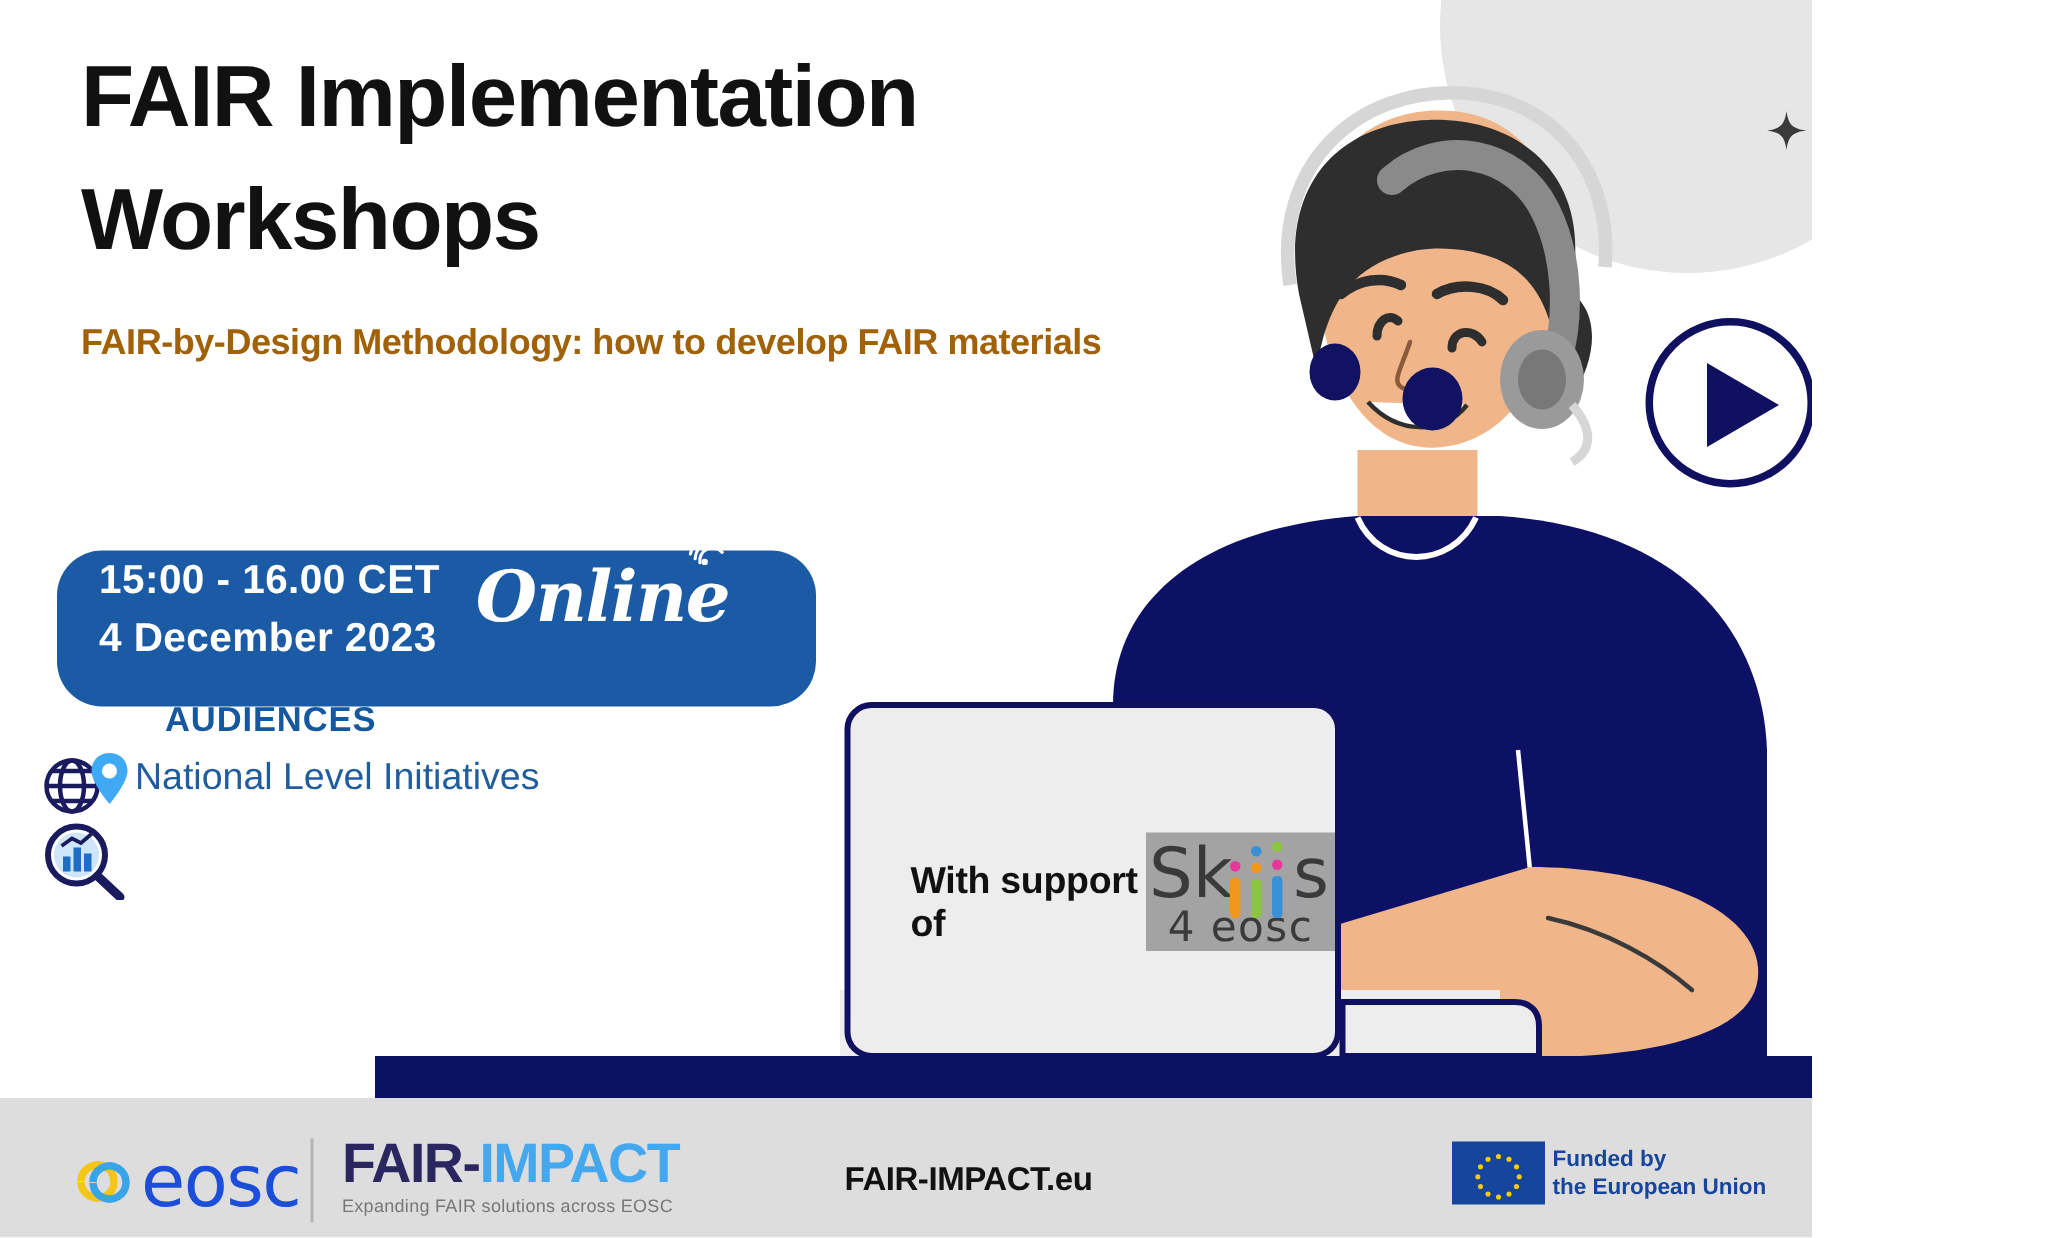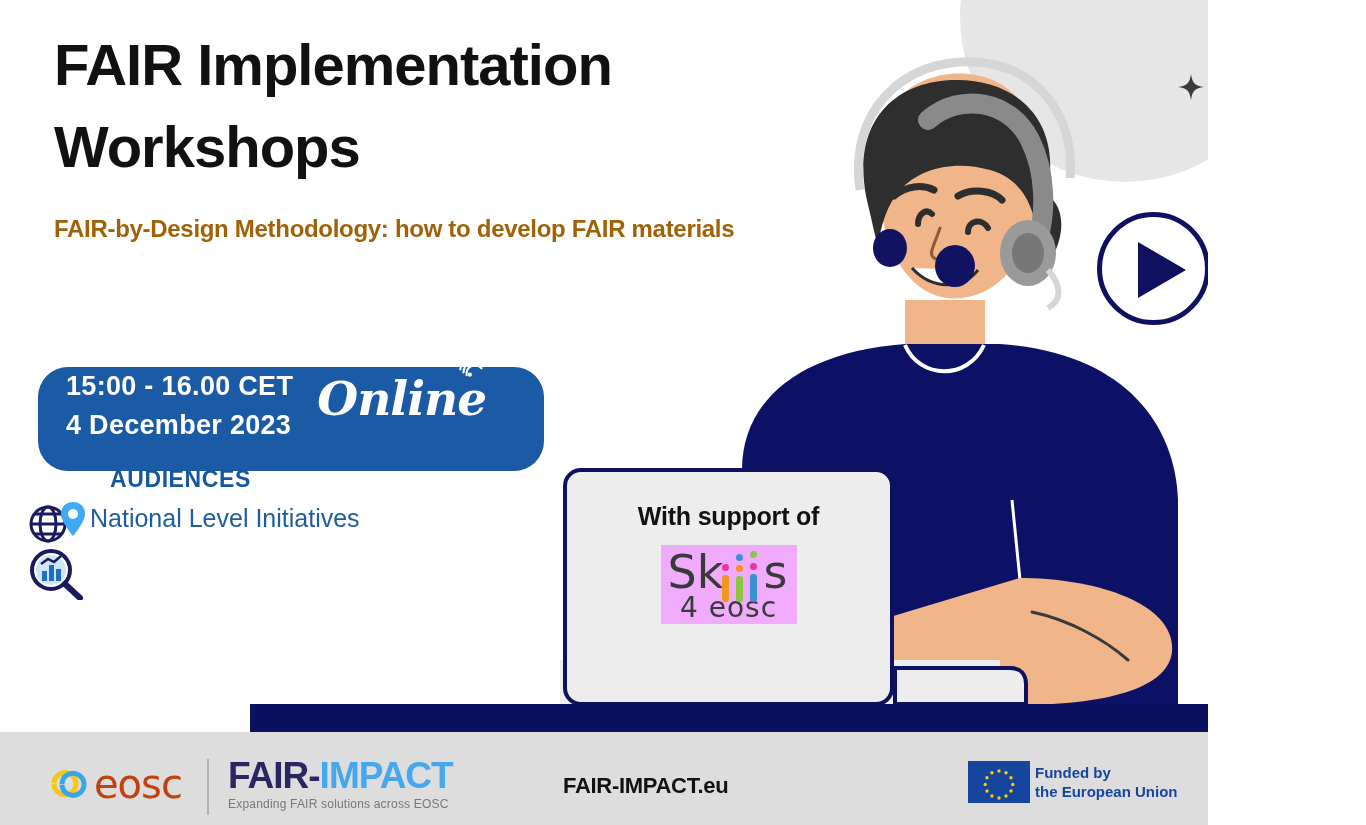--- a/index.html
+++ b/index.html
@@ -96,29 +96,29 @@
 
   
   .illo { position:absolute; left:0; top:0; width:1208px; height:825px; pointer-events:none; }
 
   
   .support-card {
     position:absolute; left:563px; top:468px;
     width:331px; height:238px;
     background:#ededed; border:4px solid #101060;
     border-radius:18px;
-    display:flex; flex-direction:column;
-    align-items:center; justify-content:flex-start;
+    display:flex; flex-direction:row;
+    align-items:center; justify-content:flex-start;padding-left:40px;
   }
   .support-label {
     margin-top:30px; font-size:25px; font-weight:bold; color:#111111;
     letter-spacing:-.2px;
   }
   .skills-logo {
-    margin-top:14px; width:136px; height:79px; background:#f0abfc;
+    margin-top:14px; width:136px; height:79px; background:#a3a3a3;
     display:flex; flex-direction:column;
     align-items:center; justify-content:center;
   }
   .skills-row1 { position:relative; height:56px; width:126px; }
   .skills-s1 {
     position:absolute; left:2px; top:4px;
     font-size:46px; color:#3a3a3a; line-height:1;
     font-family:"DejaVu Sans", sans-serif;
   }
   .skills-s2 {
@@ -137,21 +137,21 @@
     width:958px; height:28px; background:#0b1060;
   }
 
   
   .footer {
     position:absolute; left:0; top:732px;
     width:1208px; height:93px; background:#dddddd;
   }
   .eosc-logo { position:absolute; left:32px; top:764px; display:flex; align-items:center; }
   .eosc-text {
-    font-size:40px; color:#c2410c; letter-spacing:-1px;
+    font-size:48px; color:#1d4ed8; letter-spacing:-1px;
     font-family:"DejaVu Sans", sans-serif; margin-left:6px; line-height:1;
   }
   .fdivider { position:absolute; left:207px; top:759px; width:2px; height:56px; background:#b3b3b3; }
   .fi-logo { position:absolute; left:228px; top:757px; }
   .fi-name { font-size:37px; font-weight:bold; letter-spacing:-1px; line-height:1.05; }
   .fi-a { color:#2b2560; }
   .fi-b { color:#45a8ee; }
   .fi-tag { font-size:12px; color:#777777; letter-spacing:.2px; margin-top:1px; }
   .fi-url {
     position:absolute; left:563px; top:773px;

